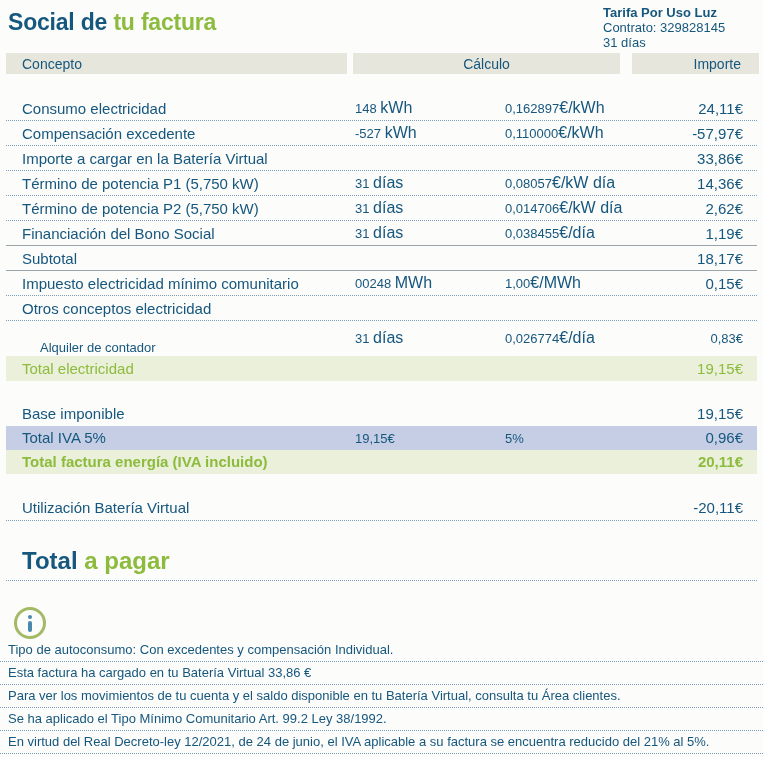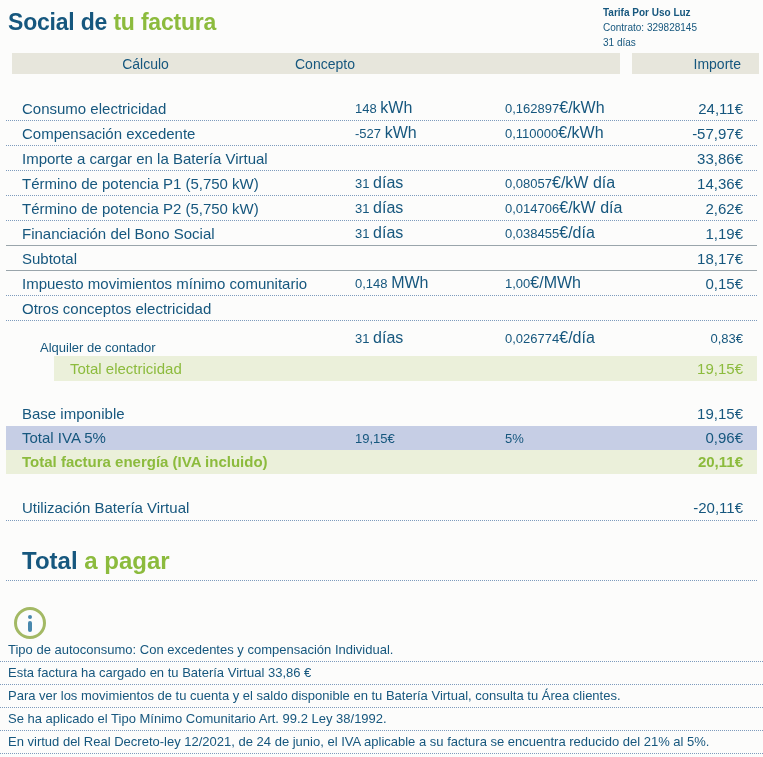--- a/index.html
+++ b/index.html
@@ -7,21 +7,21 @@
   body {
     background: var(--page_bg, #fcfcfb);
     color: var(--blue, #16577e);
     font-family: "Liberation Sans", sans-serif;
   }
 
   
   .header { display: flex; justify-content: space-between; padding: 5px 8px 0 8px; }
   .page-title { font-size: 23px; font-weight: bold; padding-top: 4px; letter-spacing: -0.2px; }
   .page-title .t2 { color: var(--green, #8cbb3d); }
-  .meta { width: 152px; font-size: 10px; line-height: 15px; }
+  .meta { width: 152px; font-size: 13px; line-height: 15px; }
   .meta .tariff { font-weight: bold; }
 
   
   .colheads { display: flex; margin: 3px 0 0 6px; height: 21px; }
   .ch { background: var(--header_bg, #e7e6dc); font-size: 14px; display: flex; align-items: center; height: 21px; }
   .ch-concept { width: 341px; padding-left: 16px; }
   .ch-calc   { width: 267px; margin-left: 6px; justify-content: center; }
   .ch-amount { width: 127px; margin-left: 12px; justify-content: flex-end; padding-right: 18px; }
 
   
@@ -38,21 +38,21 @@
   .row .amount { text-align: right; }
   .row .qty, .row .price { font-size: 13px; }
   .row .unit { font-size: 16px; }
   .b-dotted { border-bottom: 1px dotted var(--dotted, #7d9bbd); }
   .b-solid  { border-bottom: 1px solid  var(--solid, #9aa5ab); }
   .b-none   { border-bottom: 1px solid transparent; }
 
   .v-indent { min-height: 22px; font-size: 13px; }
   .v-indent .concept { padding-left: 18px; margin-top: 19px; }
   .v-section { min-height: 25px; }
-  .v-green { background: var(--green_bg, #ebf0da); color: var(--green, #8cbb3d); min-height: 25px; margin-left: 48px; }
+  .v-green { background: var(--green_bg, #ebf0da); color: var(--green, #8cbb3d); min-height: 25px; }
   .v-iva { background: var(--iva_bg, #c6cee5); min-height: 24px; }
   .v-green-bold { background: var(--green_bg, #ebf0da); color: var(--green, #8cbb3d); font-weight: bold; min-height: 24px; }
   .v-tall { min-height: 27px; }
   .v-grand { font-size: 24px; font-weight: bold; min-height: 40px; gap: 36px; }
   .v-grand .concept .c2 { color: var(--green, #8cbb3d); }
   .gap { height: 20px; }
 
   
   .info-icon {
     width: 32px; height: 32px; border-radius: 50%;
@@ -87,22 +87,22 @@
     <span class="t1">Social de</span><span class="t2"> tu factura</span>
   </div>
   <div class="meta">
     <div class="tariff">Tarifa Por Uso Luz</div>
     <div>Contrato: 329828145</div>
     <div>31 días</div>
   </div>
 </div>
 
 <div class="colheads">
+  <div class="ch ch-concept">Concepto</div>
   <div class="ch ch-calc">Cálculo</div>
-  <div class="ch ch-concept">Concepto</div>
   <div class="ch ch-amount">Importe</div>
 </div>
 
 <div class="rows">
     <div class="row v-default b-dotted">
     <span class="concept"><span class="c1">Consumo electricidad</span><span class="c2"></span></span>
     <span class="qty"><span class="num">148</span> <span class="unit">kWh</span></span>
     <span class="price"><span class="num">0,162897</span><span class="unit">€/kWh</span></span>
     <span class="amount">24,11€</span>
   </div>
@@ -136,22 +136,22 @@
     <span class="price"><span class="num">0,038455</span><span class="unit">€/día</span></span>
     <span class="amount">1,19€</span>
   </div>
     <div class="row v-default b-solid">
     <span class="concept"><span class="c1">Subtotal</span><span class="c2"></span></span>
     <span class="qty"><span class="num"></span> <span class="unit"></span></span>
     <span class="price"><span class="num"></span><span class="unit"></span></span>
     <span class="amount">18,17€</span>
   </div>
     <div class="row v-default b-dotted">
-    <span class="concept"><span class="c1">Impuesto movimientos mínimo comunitario</span><span class="c2"></span></span>
-    <span class="qty"><span class="num">0,148</span> <span class="unit">MWh</span></span>
+    <span class="concept"><span class="c1">Impuesto electricidad mínimo comunitario</span><span class="c2"></span></span>
+    <span class="qty"><span class="num">00248</span> <span class="unit">MWh</span></span>
     <span class="price"><span class="num">1,00</span><span class="unit">€/MWh</span></span>
     <span class="amount">0,15€</span>
   </div>
     <div class="row v-section b-dotted">
     <span class="concept"><span class="c1">Otros conceptos electricidad</span><span class="c2"></span></span>
     <span class="qty"><span class="num"></span> <span class="unit"></span></span>
     <span class="price"><span class="num"></span><span class="unit"></span></span>
     <span class="amount"></span>
   </div>
     <div class="row v-indent b-none">

